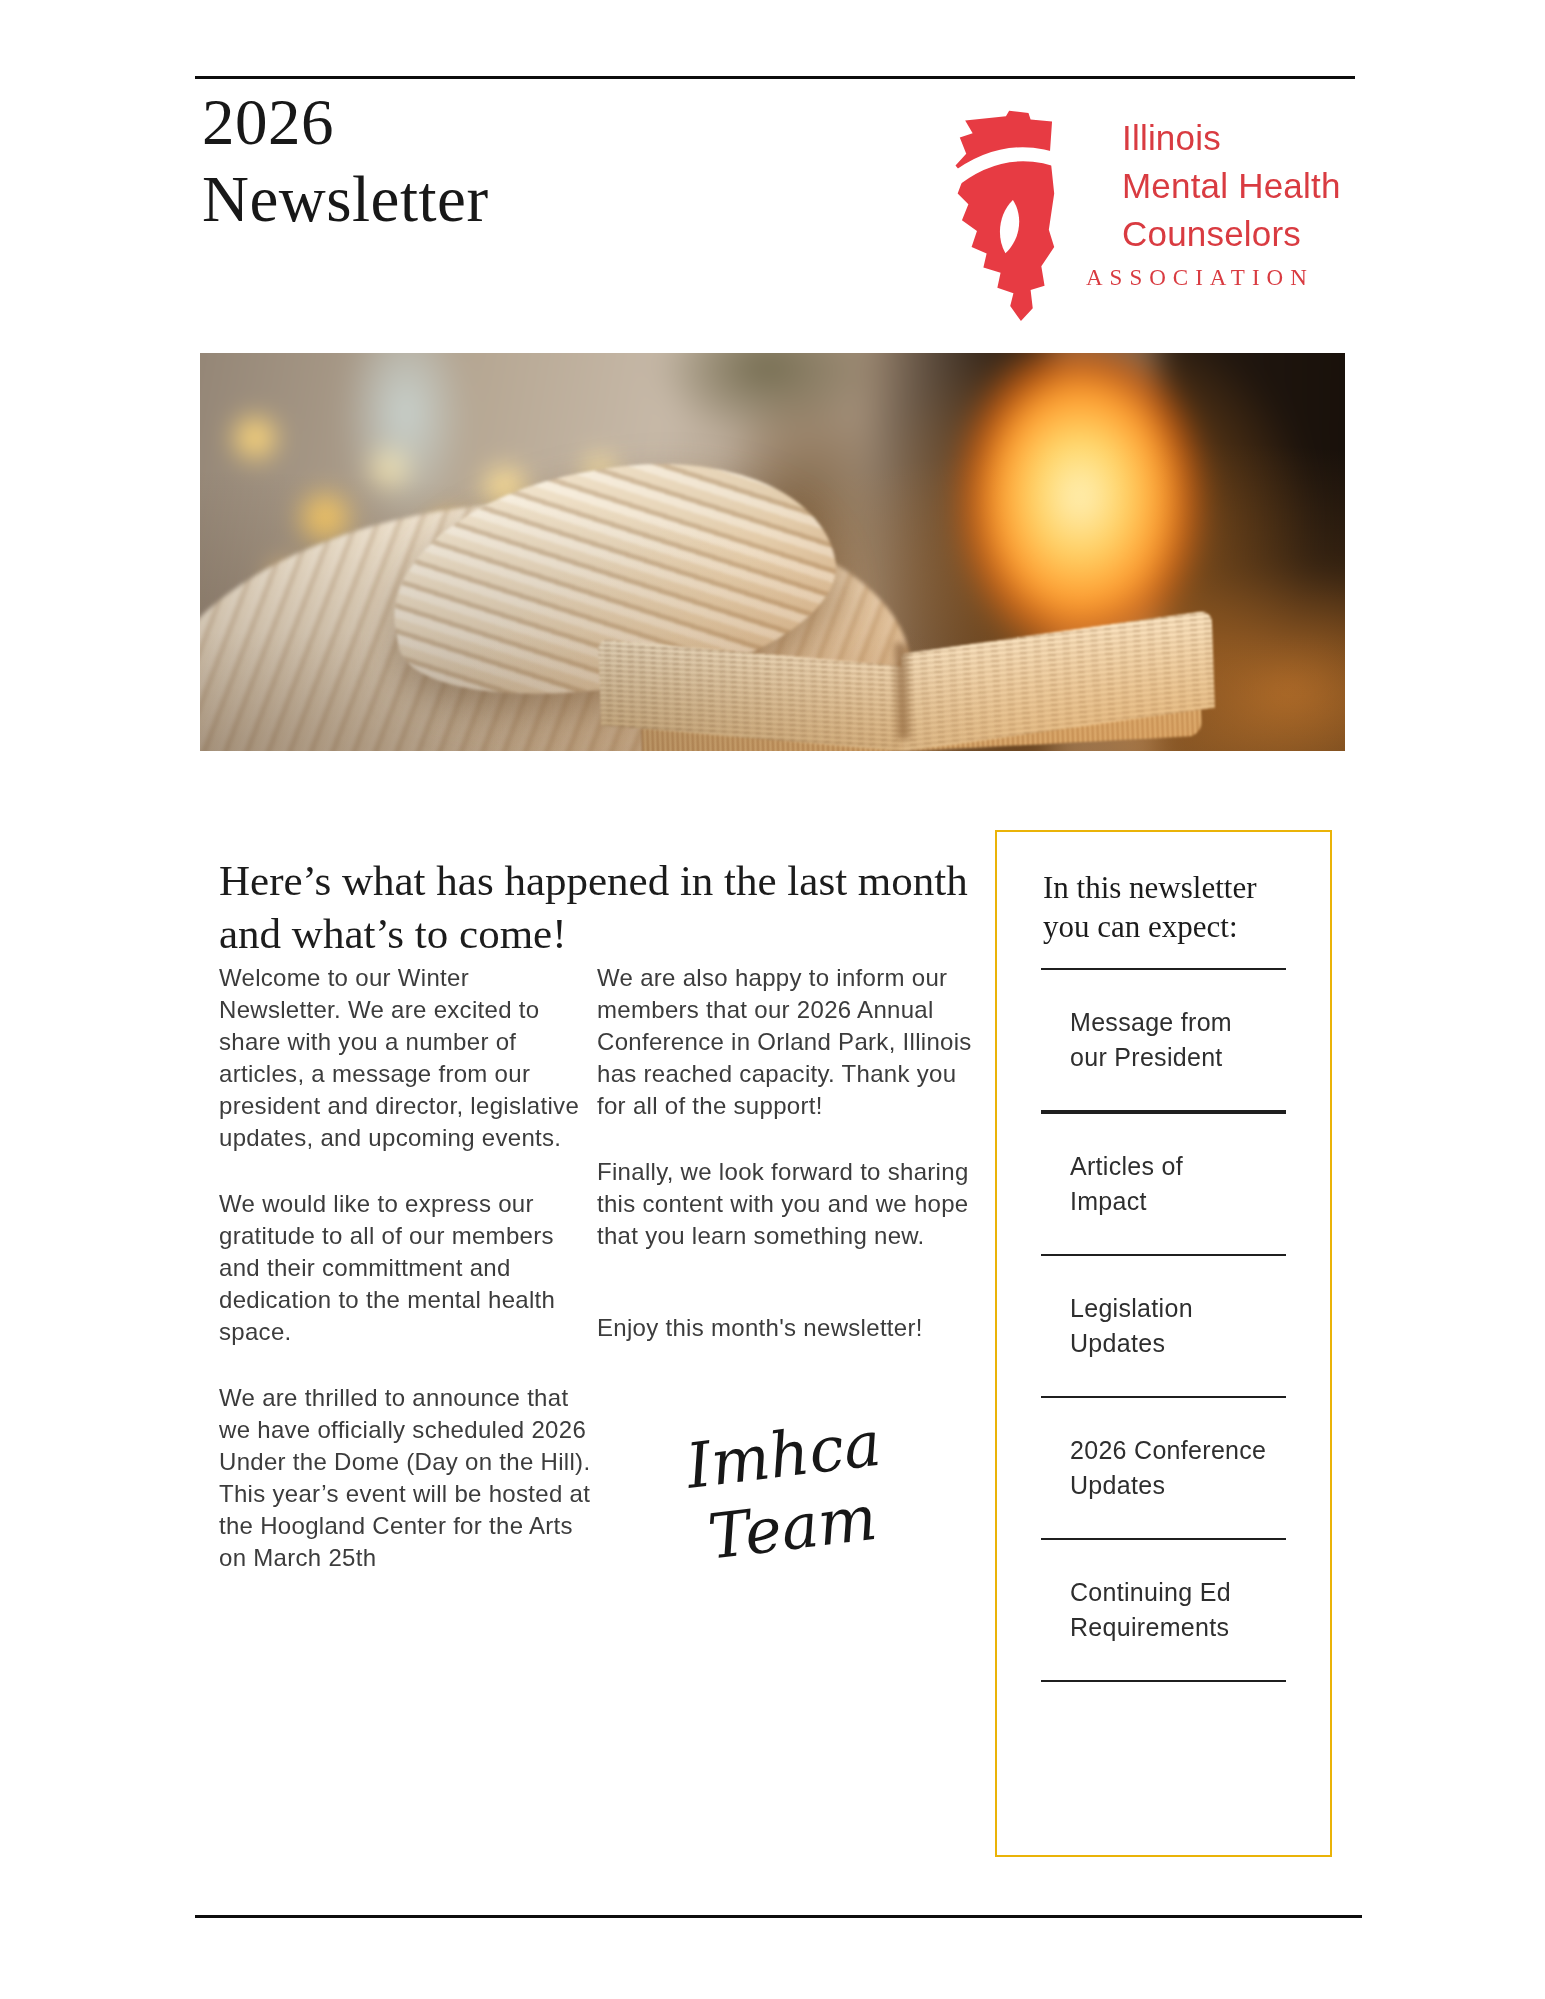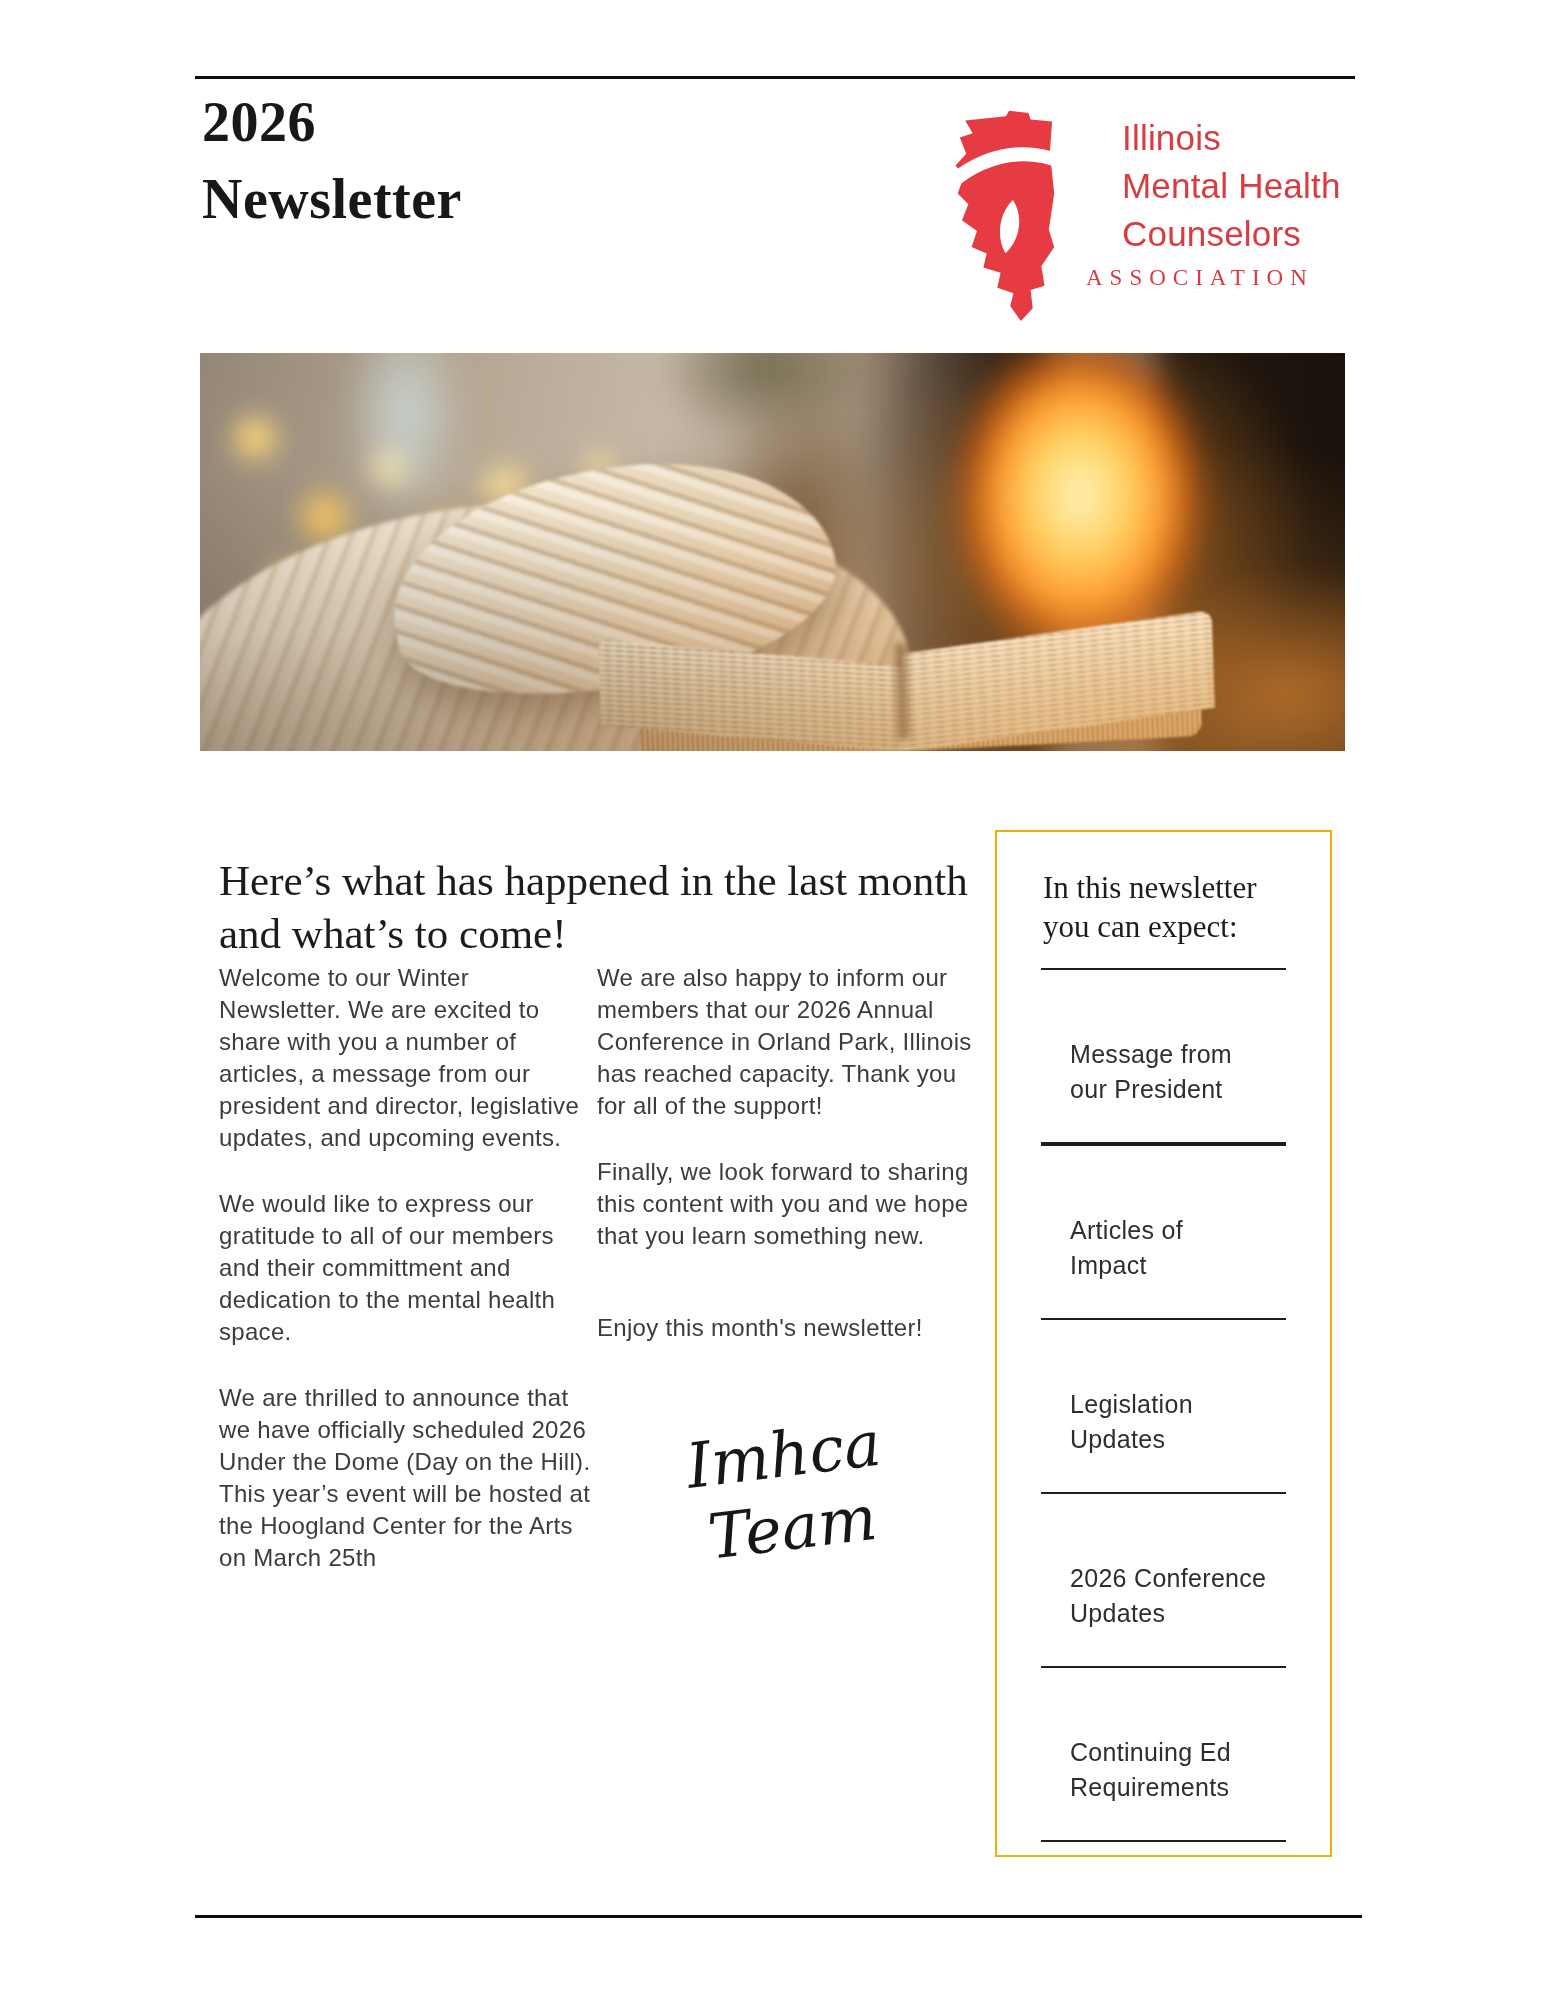--- a/index.html
+++ b/index.html
@@ -6,21 +6,21 @@
   html,body{margin:0;padding:0;background:#ffffff;}
   .page{position:relative;width:1545px;height:1999px;margin:0 auto;background:#ffffff;
         font-family:"Liberation Sans",sans-serif;overflow:hidden;}
 
   .rule{position:absolute;background:#0d0d0d;height:3px;}
   .rule-top{left:195px;top:76px;width:1160px;}
   .rule-bottom{left:195px;top:1915px;width:1167px;}
 
   
   .masthead-title{position:absolute;left:202px;top:84px;color:#181818;
-    font-family:"Liberation Serif",serif;font-weight:700;font-size:56px;line-height:77px;letter-spacing:.5px;}
+    font-family:"Liberation Serif",serif;font-weight:400;font-size:65px;line-height:77px;letter-spacing:.5px;}
   .logo{position:absolute;left:948px;top:108px;display:flex;}
   .logo-state{width:118px;height:218px;flex:0 0 auto;}
   .logo-text{margin-left:20px;padding-top:6px;}
   .logo-line{font-size:35px;font-weight:normal;line-height:48px;color:var(--brand-red,#D93B41);letter-spacing:.2px;margin-left:36px;}
   .logo-assoc{margin-top:7px;font-family:"Liberation Serif",serif;font-size:23px;letter-spacing:7px;
     color:var(--brand-red,#D93B41);}
 
   
   .hero{position:absolute;left:200px;top:353px;width:1145px;height:398px;overflow:hidden;background:#8f8172;}
   .hero-bg{position:absolute;inset:-40px;filter:blur(13px);
@@ -96,21 +96,21 @@
     font-family:"DejaVu Serif",serif;font-style:italic;font-size:62px;}
 
   
   .sidebar{position:absolute;left:995px;top:830px;width:337px;height:1027px;
     border:2px solid #eab308;background:#ffffff;box-sizing:border-box;}
   .sb-title{margin:36px 0 0 46px;width:262px;color:#1c1c1c;
     font-family:"Liberation Serif",serif;font-weight:500;font-size:31px;line-height:39px;}
   .sb-sep{width:245px;height:2px;background:#1f1f1f;margin:0 auto;}
   .sb-sep.first{margin-top:22px;}
   .sb-item{height:140px;display:flex;align-items:center;padding-left:73px;box-sizing:border-box;
-    color:#2e2e2e;font-size:25px;line-height:35px;letter-spacing:.3px;white-space:pre-line;margin-top:32px;}
+    color:#2e2e2e;font-size:25px;line-height:35px;letter-spacing:.3px;white-space:pre-line;}
 </style>
 </head>
 <body>
 
 <div class="page">
 
   <div class="rule rule-top"></div>
 
   <div class="masthead-title">
     <div>2026</div>

